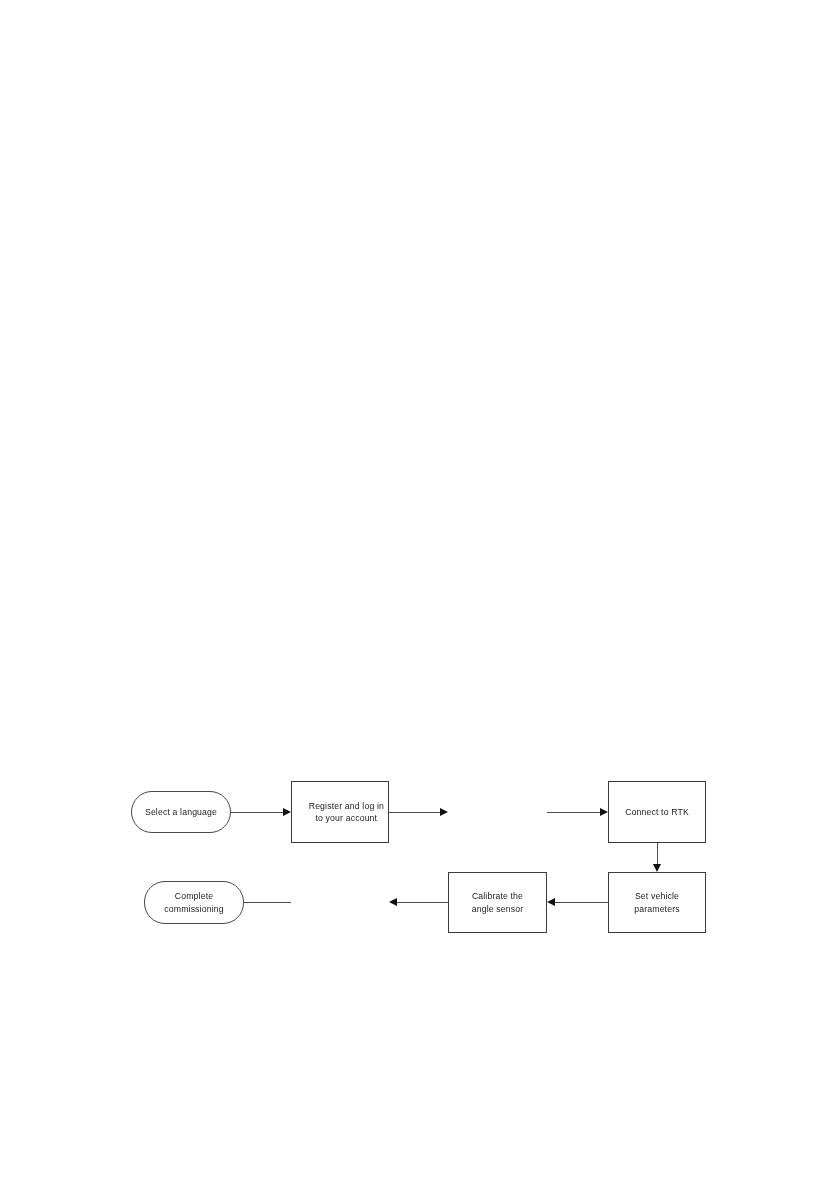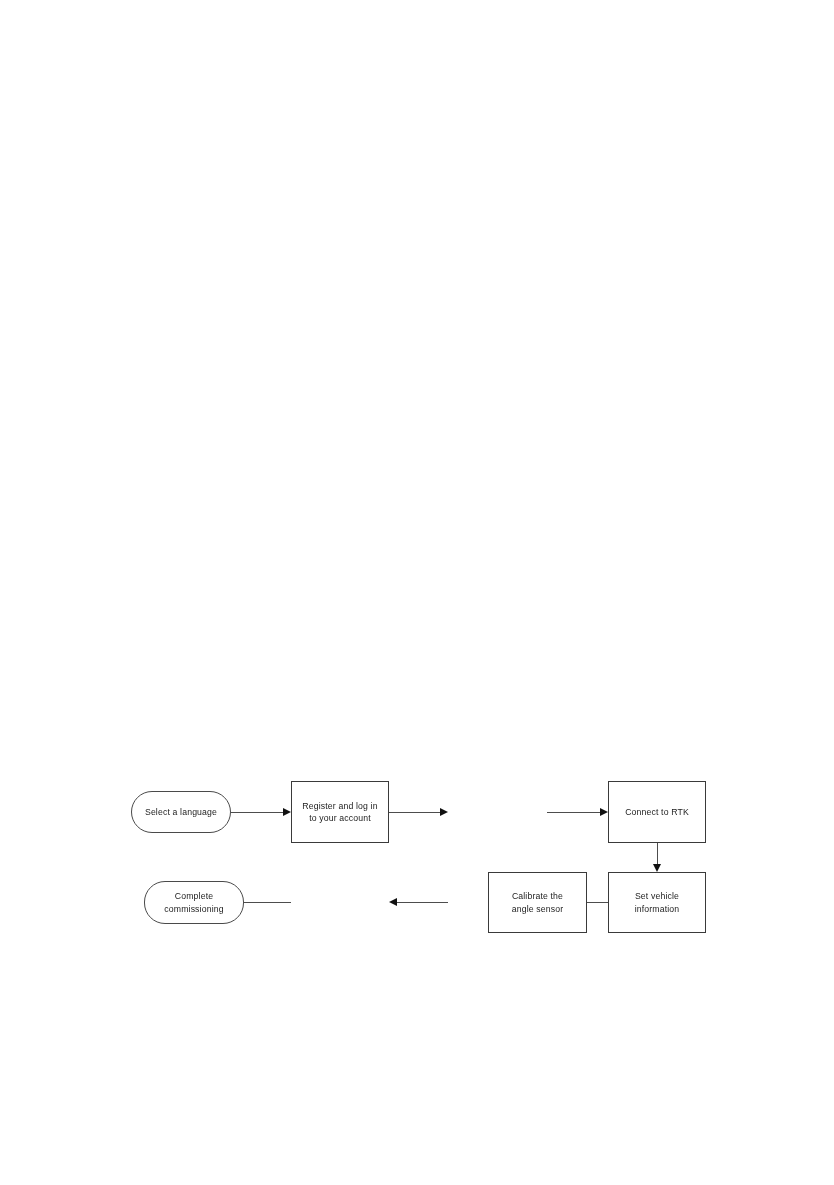--- a/index.html
+++ b/index.html
@@ -95,21 +95,21 @@
 
   <div class="node terminator" style="left:131px; top:791px; width:100px; height:42px;">
     <span class="label">Select a language</span>
   </div>
 
   <div class="conn" style="left:231px; top:812px; width:60px; height:9px;">
     <div class="line-h" style="width:52px;"></div>
     <div class="arrowhead right" style="left:52px; top:-4px;"></div>
   </div>
 
-  <div class="node" style="left:291px; top:781px; width:98px; height:62px;">
+  <div class="node" style="left:291px; top:781px; width:98px; height:62px;justify-content:flex-end;">
     <span class="label">Register and log in
 to your account</span>
   </div>
 
   <div class="conn" style="left:389px; top:812px; width:59px; height:9px;">
     <div class="line-h" style="width:51px;"></div>
     <div class="arrowhead right" style="left:51px; top:-4px;"></div>
   </div>
 
 
@@ -122,29 +122,29 @@
     <span class="label">Connect to RTK</span>
   </div>
 
   <div class="conn" style="left:657px; top:843px; width:9px; height:29px;">
     <div class="line-v" style="height:22px;"></div>
     <div class="arrowhead down" style="left:-4px; top:21px;"></div>
   </div>
 
   <div class="node" style="left:608px; top:872px; width:98px; height:61px;">
     <span class="label">Set vehicle
-information</span>
+parameters</span>
   </div>
 
   <div class="conn" style="left:547px; top:902px; width:61px; height:9px;">
     <div class="line-h" style="left:8px; width:53px;"></div>
     <div class="arrowhead left" style="left:0px; top:-4px;"></div>
   </div>
 
-  <div class="node" style="left:448px; top:872px; width:99px; height:61px;margin-left:40px;">
+  <div class="node" style="left:448px; top:872px; width:99px; height:61px;">
     <span class="label">Calibrate the
 angle sensor</span>
   </div>
 
   <div class="conn" style="left:389px; top:902px; width:59px; height:9px;">
     <div class="line-h" style="left:8px; width:51px;"></div>
     <div class="arrowhead left" style="left:0px; top:-4px;"></div>
   </div>
 
 

